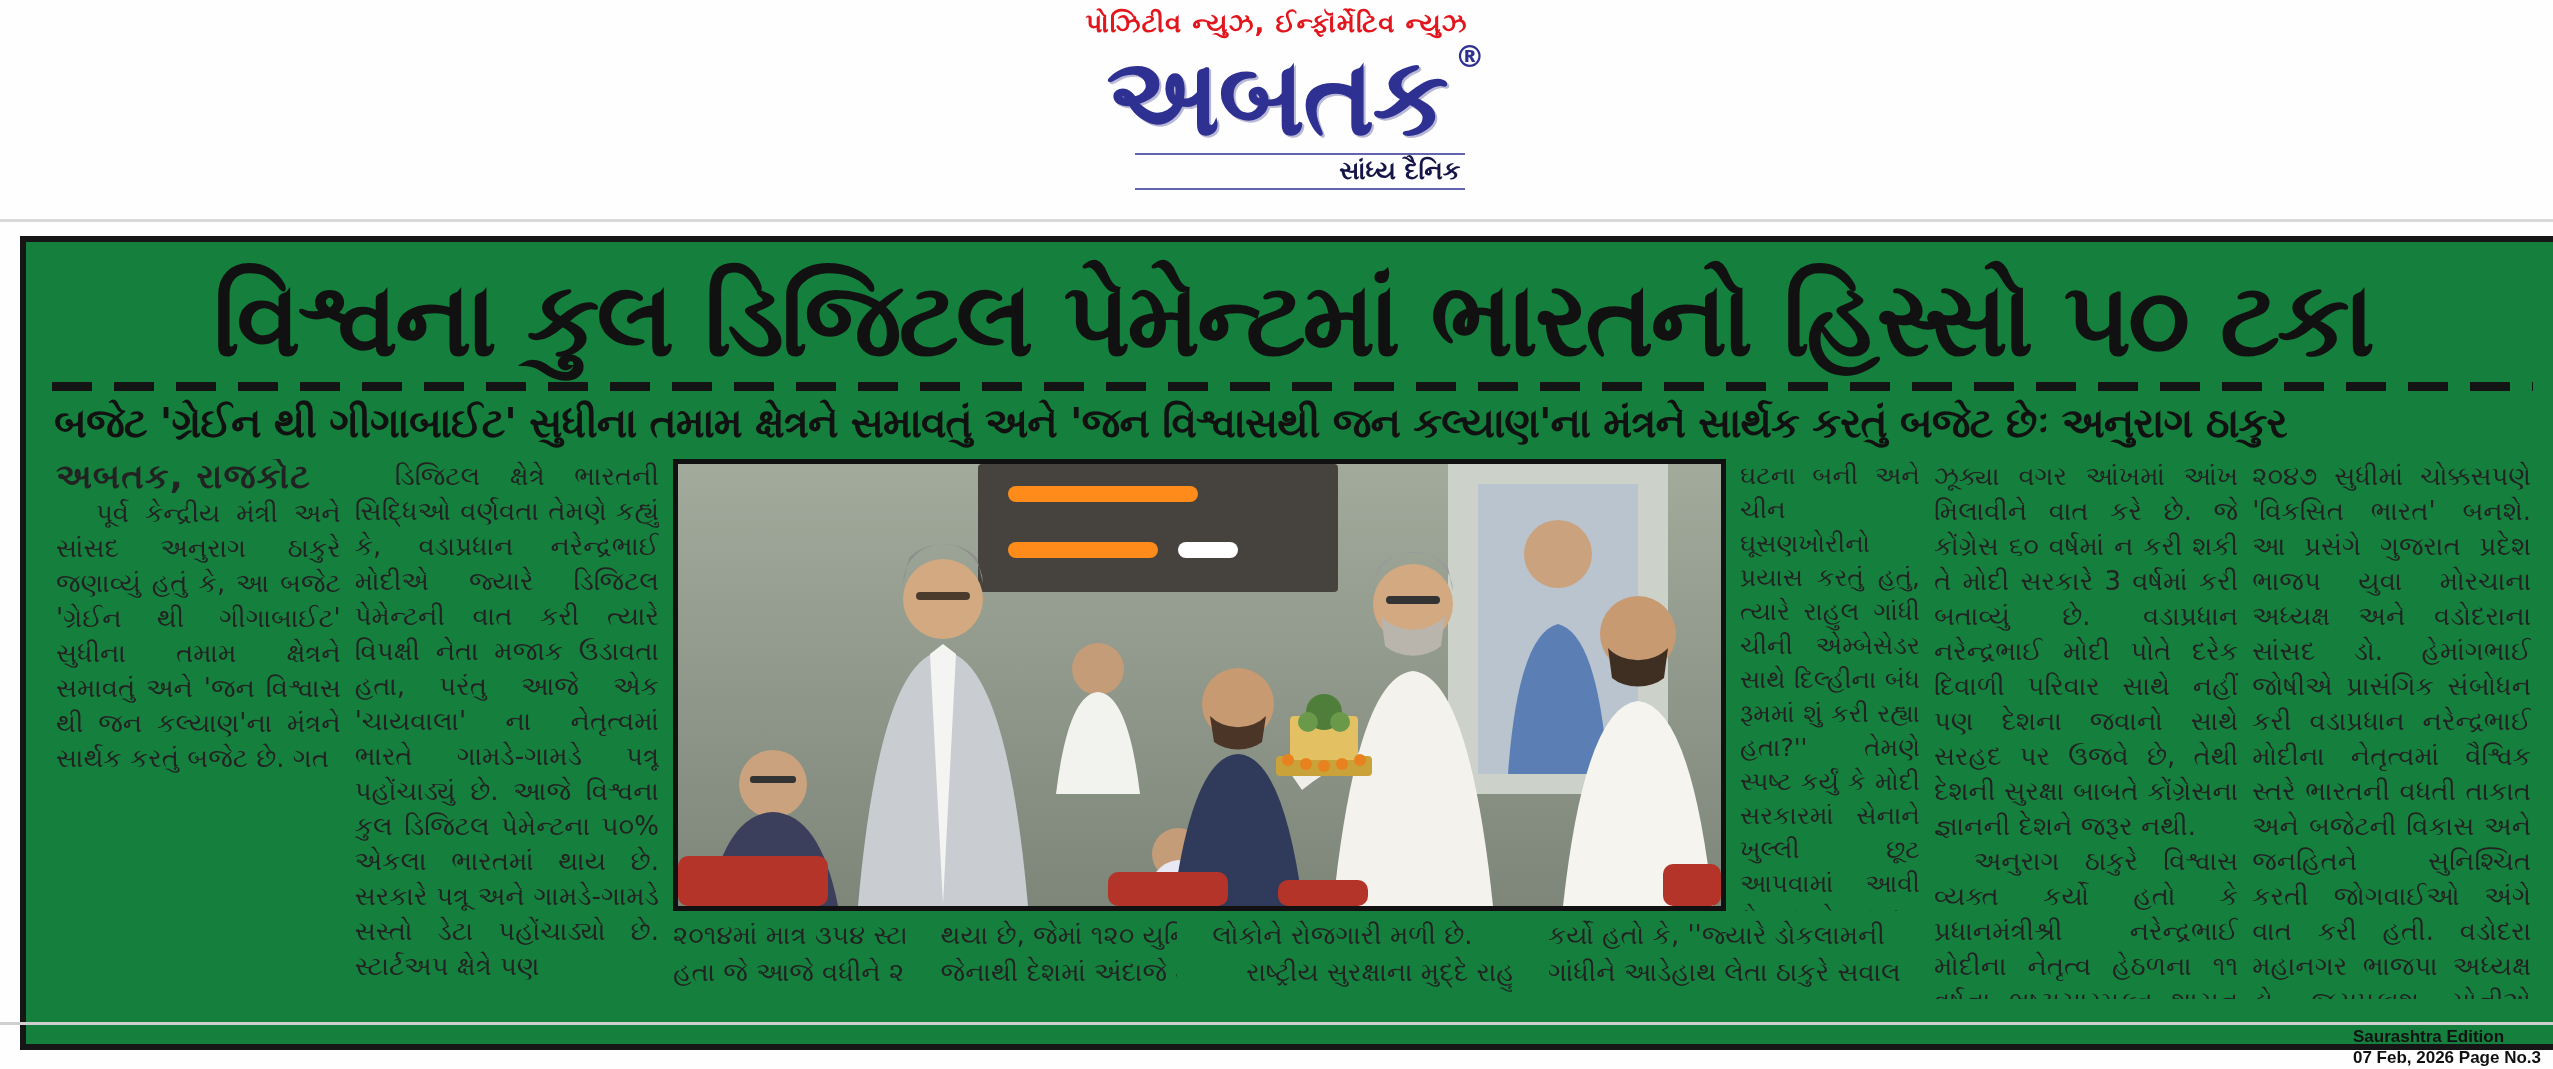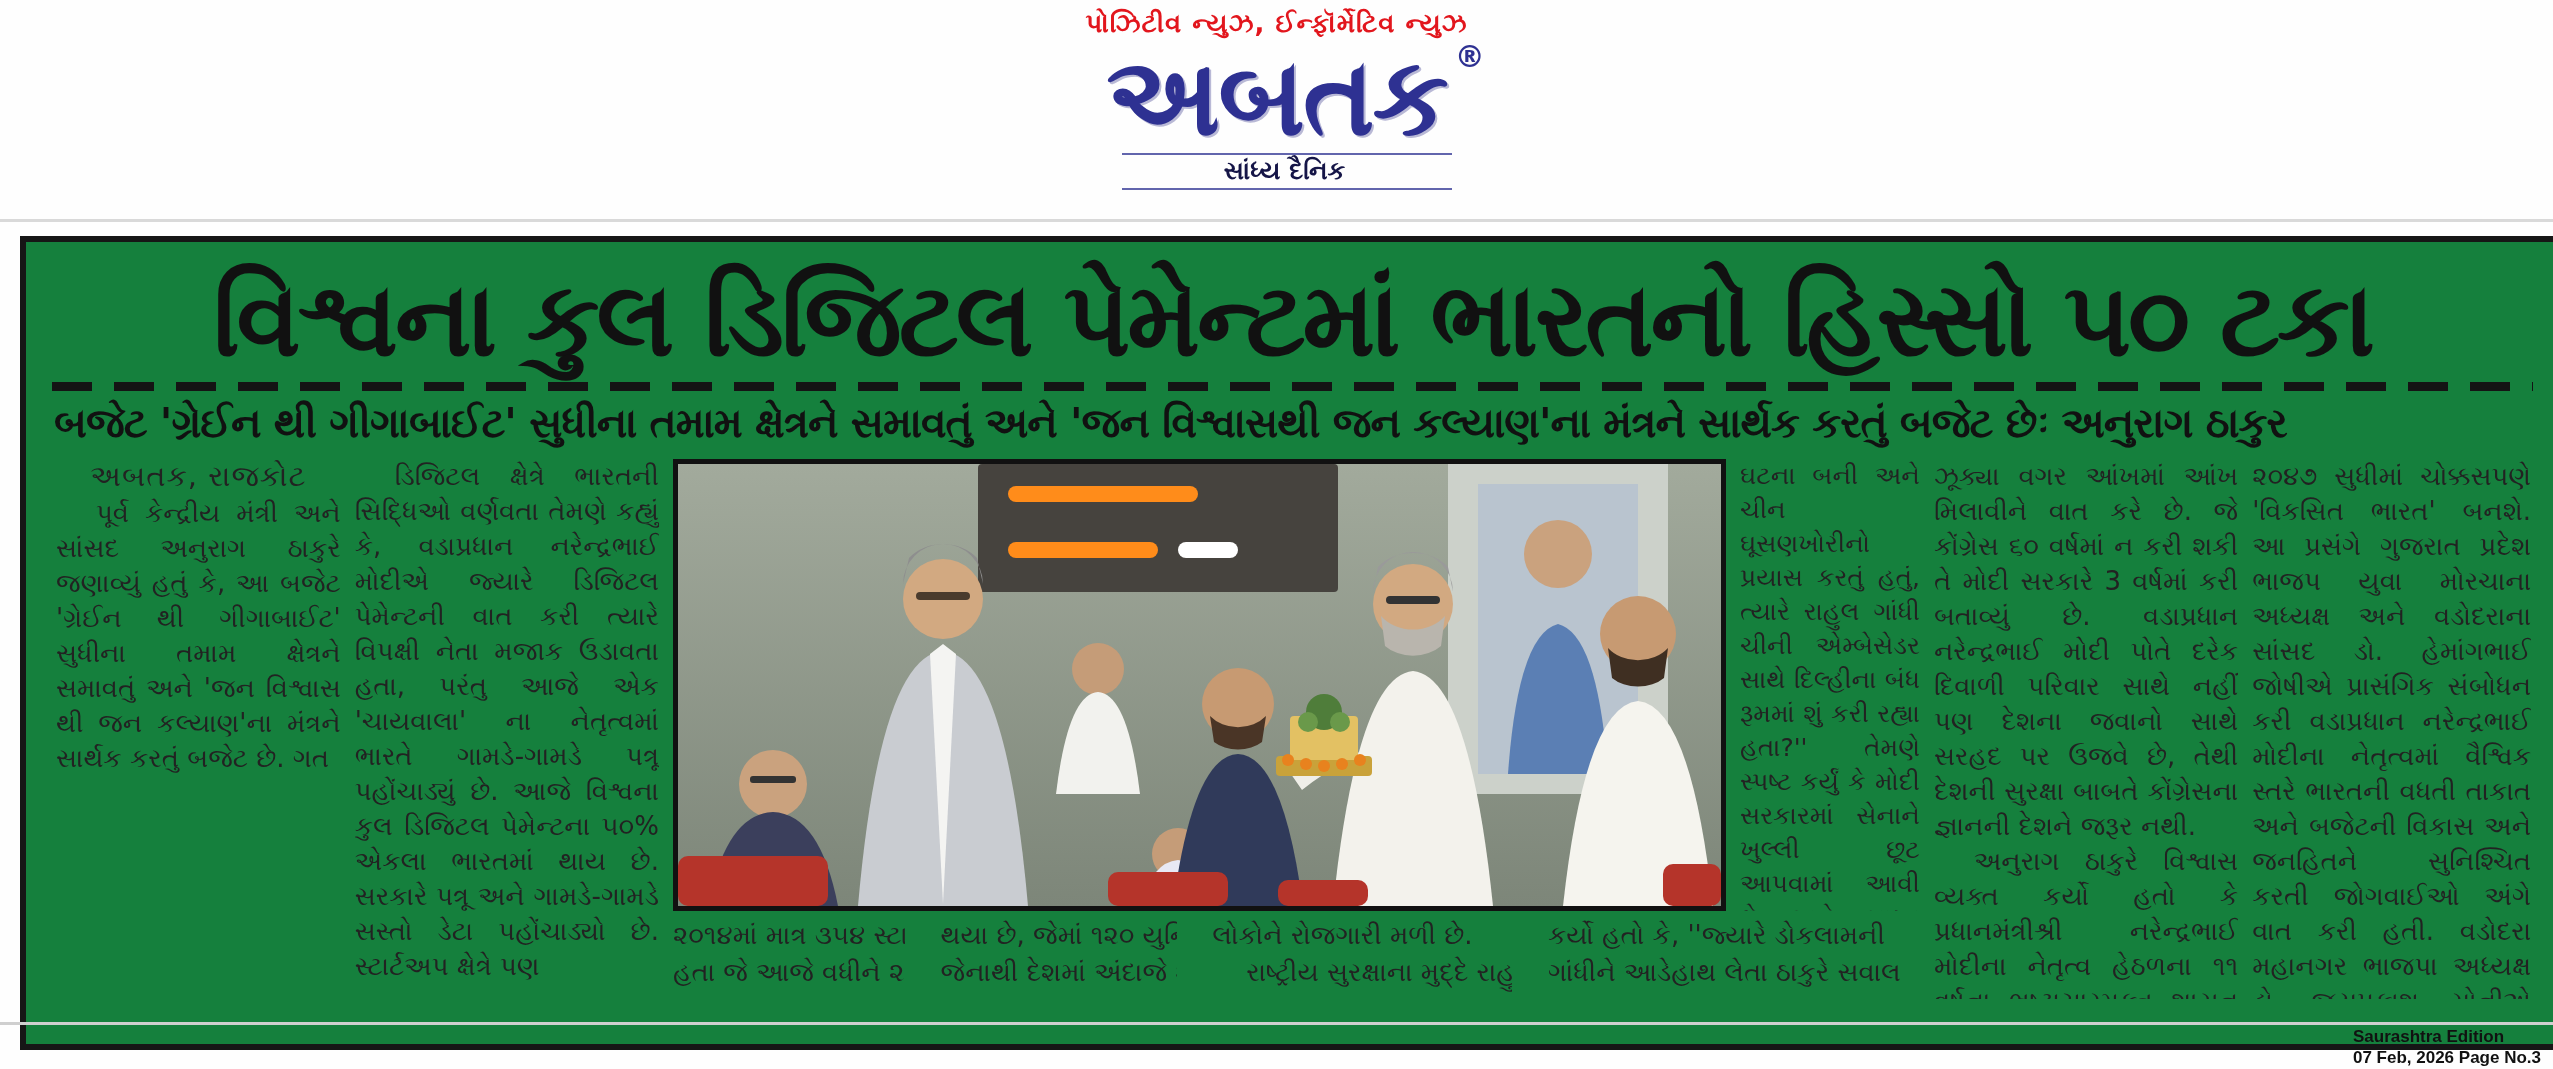--- a/index.html
+++ b/index.html
@@ -7,21 +7,21 @@
         font-family:"DejaVu Sans",sans-serif;color:#1c1c1c;}
 
   
   .masthead{position:absolute;top:8px;left:0;width:100%;text-align:center;}
   .masthead-inner{display:inline-block;position:relative;text-align:center;}
   .tagline{font-size:26px;font-weight:bold;color:#e2161d;letter-spacing:1px;}
   .logo-row{position:relative;display:inline-block;margin-top:2px;}
   .logo-text{font-size:108px;line-height:112px;font-weight:900;color:#2e3192;
              letter-spacing:-2px;text-shadow:2px 2px 0 #b9b9d6;}
   .reg-mark{position:absolute;right:-38px;top:-2px;font-size:30px;color:#2e3192;font-weight:bold;}
-  .sub-band{width:330px;margin-left:auto;margin-right:16px;text-align:center;}
+  .sub-band{width:330px;margin-left:auto;margin-right:3px;text-align:right;}
   .sub-rule{height:2px;background:#2e3192;opacity:.75;}
   .sub-title{font-size:25px;font-weight:bold;color:#151547;padding:1px 4px 2px 0;}
 
   
   .gray-rule-top{position:absolute;left:0;top:219px;width:100%;height:3px;background:#d9d9d9;}
   .gray-rule-bottom{position:absolute;left:0;top:1022px;width:100%;height:3px;background:#cfcfcf;}
 
   
   .article-box{position:absolute;left:20px;top:236px;width:2501px;height:770px;
                border:6px solid #161616;background:#15803d;padding:16px;overflow:hidden;}
@@ -42,21 +42,21 @@
   .center-top{display:flex;gap:14px;height:452px;}
   .photo-frame{width:1053px;height:452px;border:5px solid #111;box-sizing:border-box;background:#8d968b;}
   .col-3{width:180px;font-size:25px;line-height:34px;}
   .below-photo{display:flex;justify-content:space-between;margin-top:6px;height:76px;
                font-size:26px;line-height:37px;text-align:left;}
   .mini{overflow:hidden;white-space:nowrap;}
   .mini-1{width:232px;}.mini-2{width:236px;}.mini-3{width:300px;}.mini-4{width:372px;}
   .mini .indent{padding-left:34px;}
   .col-4{width:312px;}
   .col-5{width:286px;}
-  .dateline{font-weight:normal;text-align:center;font-size:29px;letter-spacing:1px;margin-bottom:2px;}
+  .dateline{font-weight:bold;font-size:34px;letter-spacing:1px;margin-bottom:2px;}
   .para{margin:0;text-indent:40px;}
   .para.cont{text-indent:0;}
 
   
   .footer{position:absolute;right:12px;top:1026px;color:#111;
           font-family:"Liberation Sans",sans-serif;font-size:17px;font-weight:bold;line-height:21px;}
 </style>
 </head>
 <body>
 

